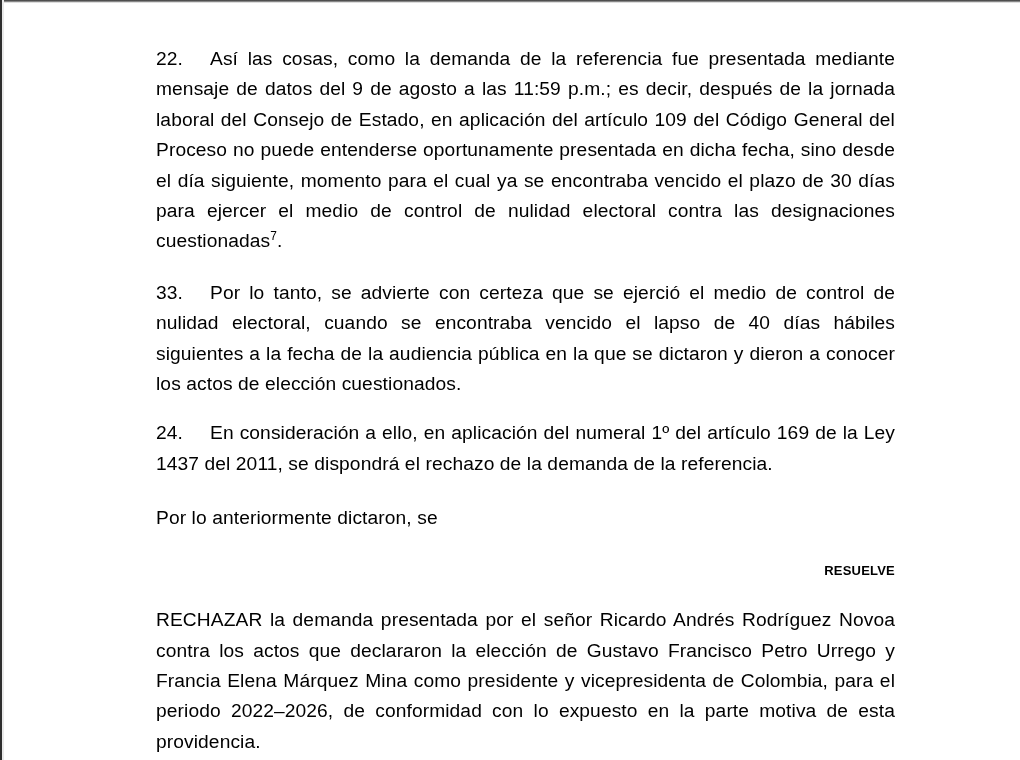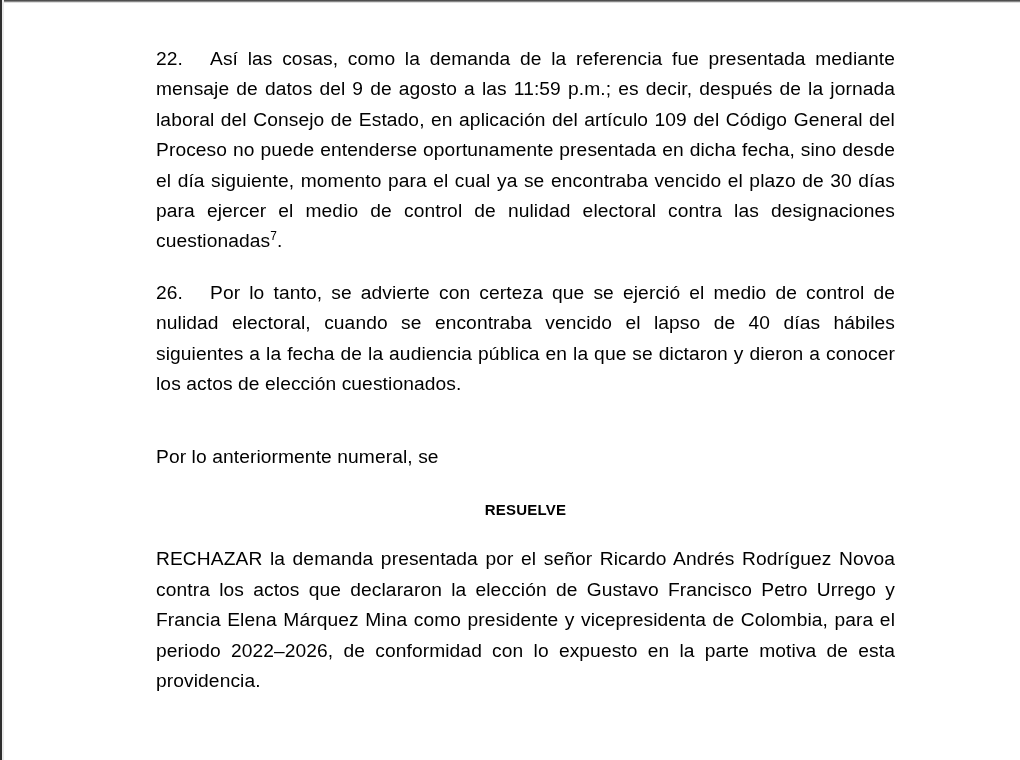--- a/index.html
+++ b/index.html
@@ -92,22 +92,22 @@
     height: 28px;
   }
 
   .num {
     display: inline-block;
     min-width: 54px;
   }
 
   .heading-center {
     margin: 0;
-    text-align: center;
-    font-size: 15px;
+    text-align: right;
+    font-size: 13px;
     line-height: 30.4px;
     font-weight: bold;
     letter-spacing: 0.2px;
   }
 
   .bold {
     font-weight: normal;
   }
 
   sup.footnote-ref {
@@ -123,28 +123,29 @@
 <div class="page-edge-left"></div>
 <div class="page-edge-left-soft"></div>
 
 <div class="page">
   <div class="doc-body">
 
     <p class="para"><span class="num">22.</span><span>Así las cosas, como la demanda de la referencia fue presentada mediante mensaje de datos del 9 de agosto a las 11:59 p.m.; es decir, después de la jornada laboral del Consejo de Estado, en aplicación del artículo 109 del Código General del Proceso no puede entenderse oportunamente presentada en dicha fecha, sino desde el día siguiente, momento para el cual ya se encontraba vencido el plazo de 30 días para ejercer el medio de control de nulidad electoral contra las designaciones cuestionadas</span><sup class="footnote-ref">7</sup><span>.</span></p>
 
     <div class="gap-para"></div>
 
-    <p class="para last-line-left"><span class="num">26.</span><span>Por lo tanto, se advierte con certeza que se ejerció el medio de control de nulidad electoral, cuando se encontraba vencido el lapso de 40 días hábiles siguientes a la fecha de la audiencia pública en la que se dictaron y dieron a conocer los actos de elección cuestionados.</span></p>
+    <p class="para last-line-left"><span class="num">33.</span><span>Por lo tanto, se advierte con certeza que se ejerció el medio de control de nulidad electoral, cuando se encontraba vencido el lapso de 40 días hábiles siguientes a la fecha de la audiencia pública en la que se dictaron y dieron a conocer los actos de elección cuestionados.</span></p>
 
     <div class="gap-para-sm"></div>
 
+    <p class="para last-line-left"><span class="num">24.</span><span>En consideración a ello, en aplicación del numeral 1º del artículo 169 de la Ley 1437 del 2011, se dispondrá el rechazo de la demanda de la referencia.</span></p>
 
     <div class="gap-plain"></div>
 
-    <p class="para last-line-left">Por lo anteriormente numeral, se</p>
+    <p class="para last-line-left">Por lo anteriormente dictaron, se</p>
 
     <div class="gap-resuelve-above"></div>
 
     <p class="heading-center">RESUELVE</p>
 
     <div class="gap-resuelve-below"></div>
 
     <p class="para last-line-left"><span class="bold">RECHAZAR</span><span> la demanda presentada por el señor Ricardo Andrés Rodríguez Novoa contra los actos que declararon la elección de Gustavo Francisco Petro Urrego y Francia Elena Márquez Mina como presidente y vicepresidenta de Colombia, para el periodo 2022–2026, de conformidad con lo expuesto en la parte motiva de esta providencia.</span></p>
 
     <div class="gap-notif"></div>

